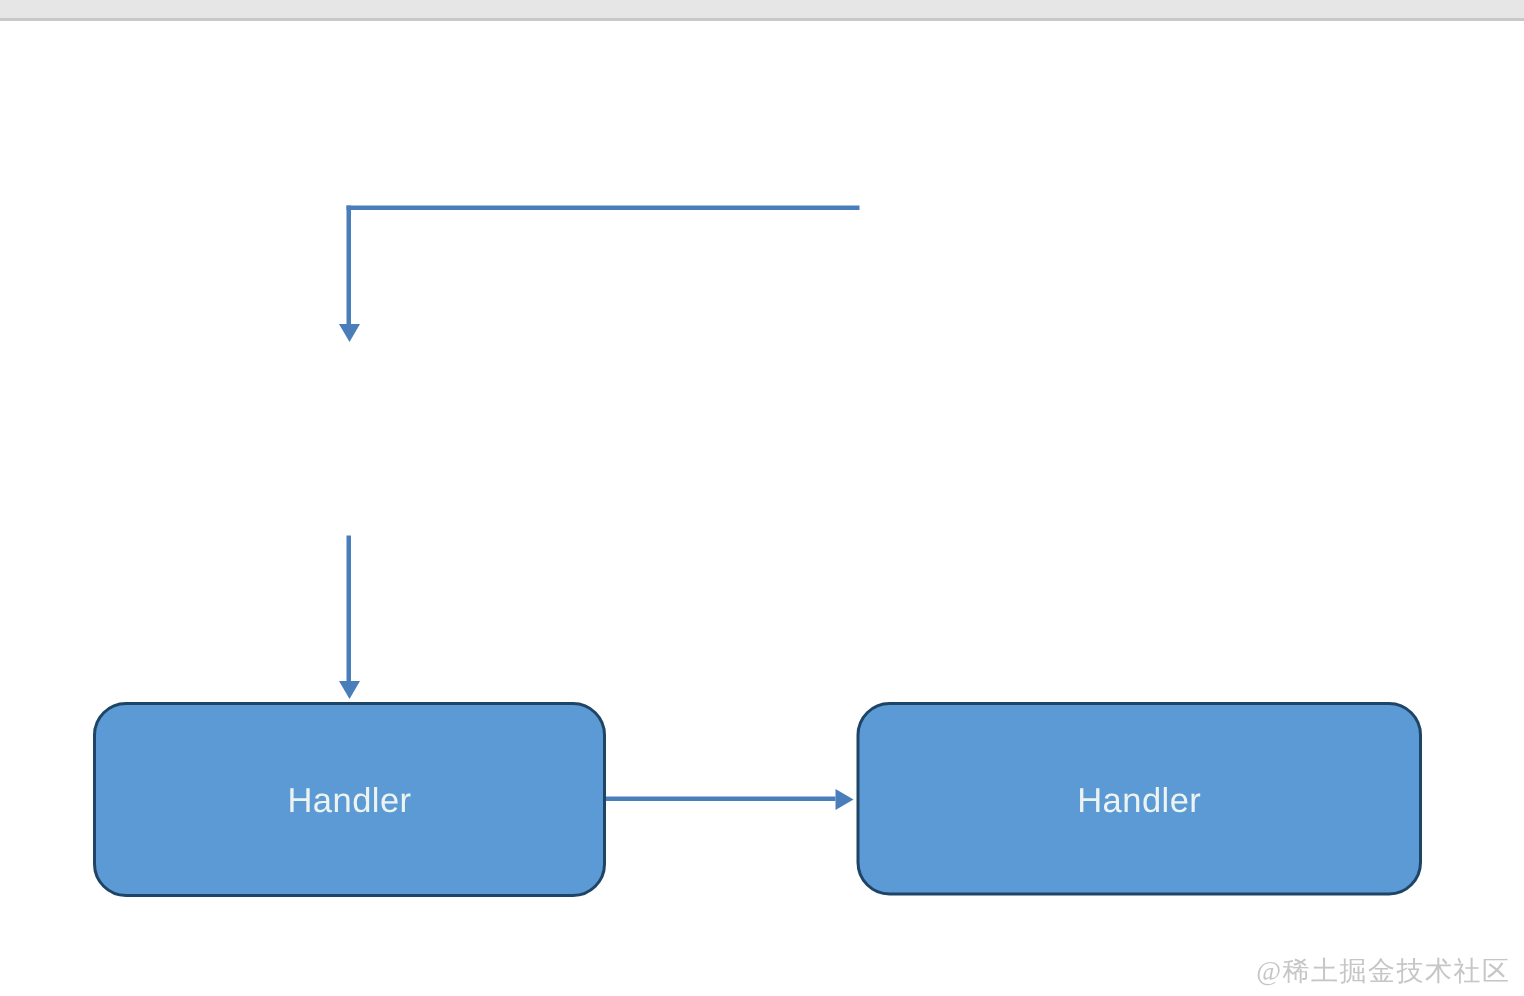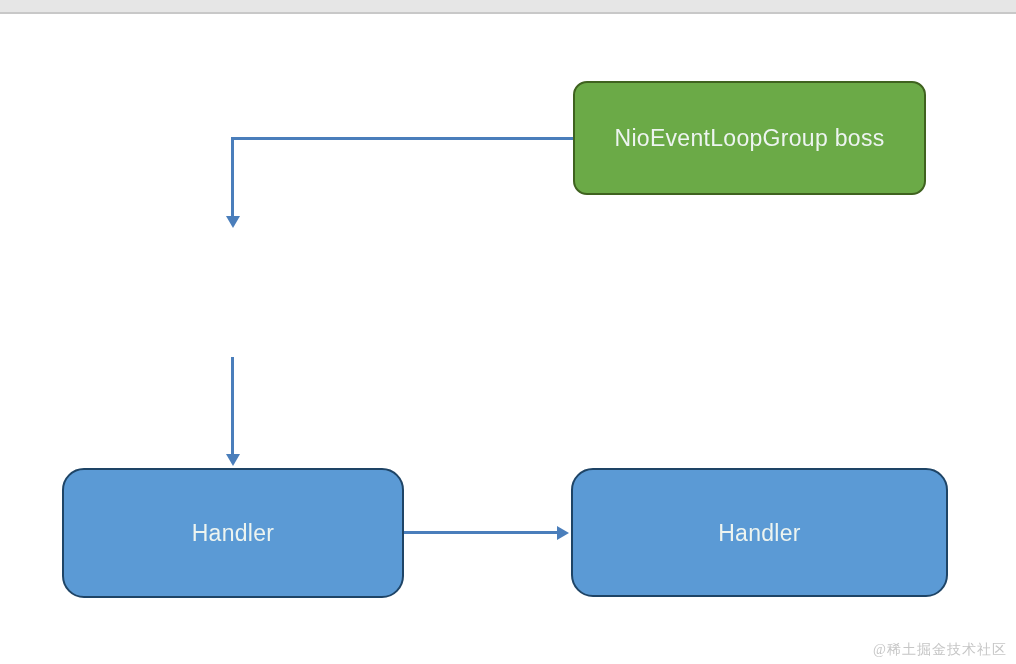--- a/index.html
+++ b/index.html
@@ -47,21 +47,21 @@
   .edge-worker-v{left:231px; top:357px; width:3px; height:97px;}
   .edge-handler-h{left:404px; top:531px; width:153px; height:3px;}
   .arrowhead{position:absolute; width:0; height:0; background:none;}
   .arrow-down{border-left:7px solid transparent; border-right:7px solid transparent; border-top:12px solid var(--connector);}
   .arrow-right{border-top:7px solid transparent; border-bottom:7px solid transparent; border-left:12px solid var(--connector);}
   .arrow-to-worker{left:226px; top:216px;}
   .arrow-to-handler{left:226px; top:454px;}
   .arrow-to-handler-right{left:557px; top:526px;}
   .watermark{
     position:absolute; right:9px; bottom:5px;
-    font-size:14px; color:var(--watermark);
+    font-size:18px; color:var(--watermark);
     font-family:"Liberation Serif", serif;
     letter-spacing:1px;
   }
 </style>
 </head>
 <body>
 
 <div class="canvas">
 
   <div class="top-bar"></div>
@@ -69,21 +69,20 @@
   <div class="edge edge-boss-h"></div>
   <div class="edge edge-boss-v"></div>
   <div class="arrowhead arrow-down arrow-to-worker"></div>
 
   <div class="edge edge-worker-v"></div>
   <div class="arrowhead arrow-down arrow-to-handler"></div>
 
   <div class="edge edge-handler-h"></div>
   <div class="arrowhead arrow-right arrow-to-handler-right"></div>
 
-  <div class="node node-green node-boss">NioEventLoopGroup boss</div>
 
 
   <div class="node node-blue node-handler-left">Handler</div>
 
   <div class="node node-blue node-handler-right">Handler</div>
 
   <div class="watermark">@稀土掘金技术社区</div>
 
 </div>
 

